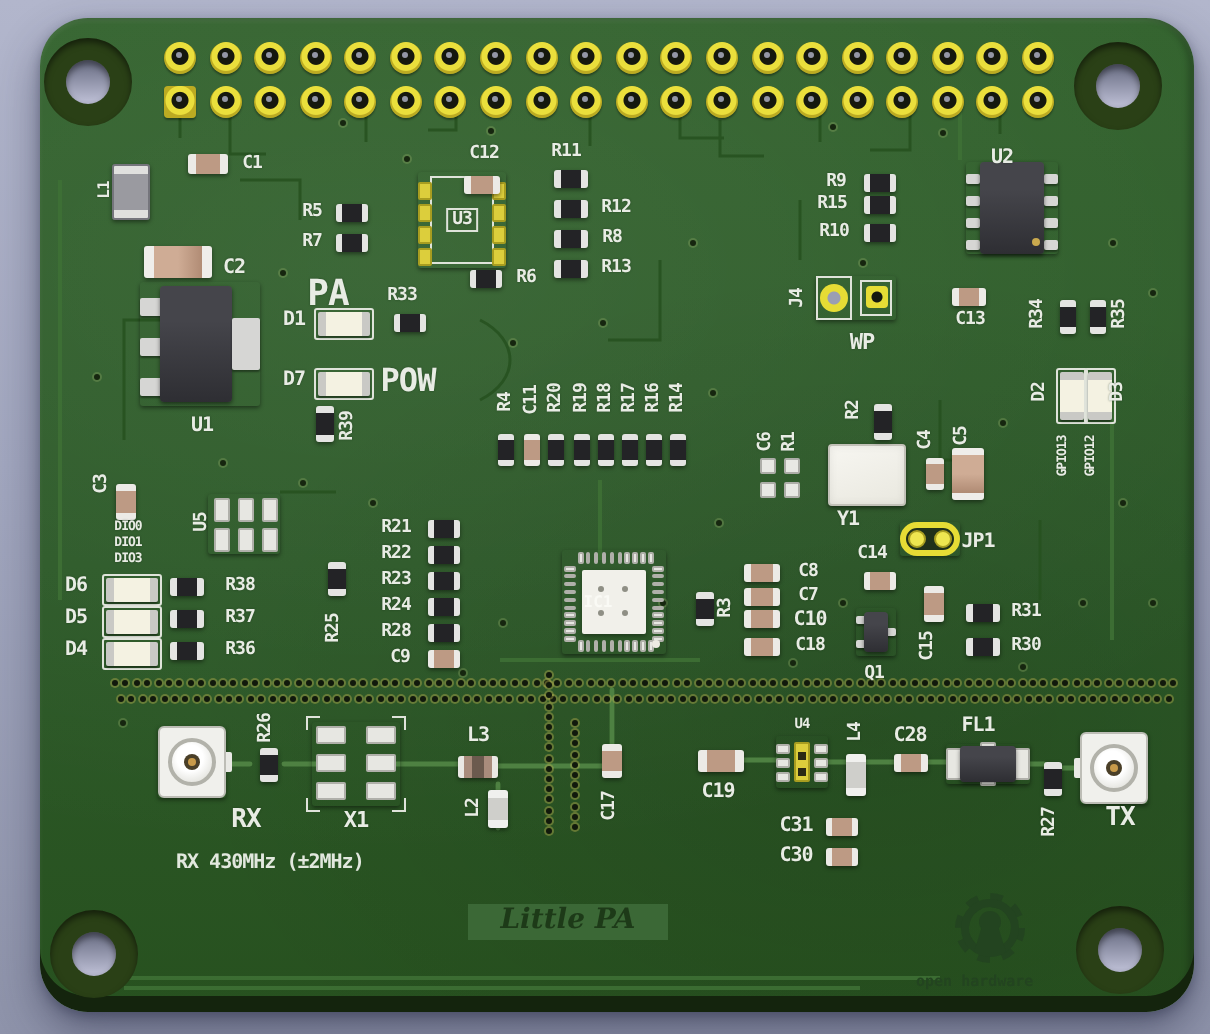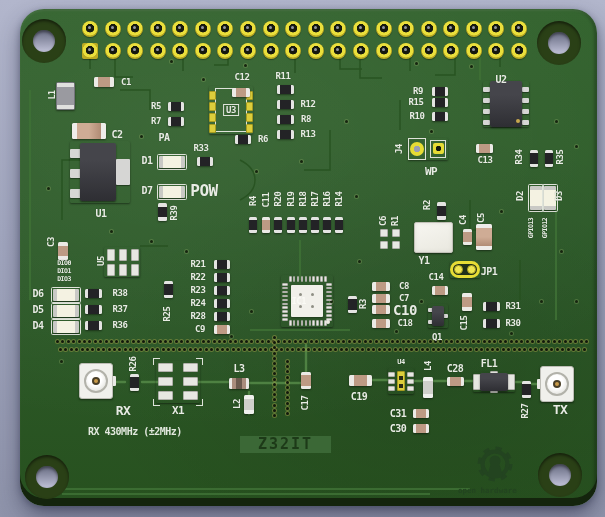--- a/index.html
+++ b/index.html
@@ -761,21 +761,21 @@
         <div class="lbl" style="left: 178px; top: 255px; font-size: 9px;">R21</div>
         <div class="lbl" style="left: 178px; top: 268px; font-size: 9px;">R22</div>
         <div class="lbl" style="left: 178px; top: 281px; font-size: 9px;">R23</div>
         <div class="lbl" style="left: 178px; top: 294px; font-size: 9px;">R24</div>
         <div class="lbl" style="left: 178px; top: 307px; font-size: 9px;">R28</div>
         <div class="lbl" style="left: 180px; top: 320px; font-size: 9px;">C9</div>
         <div class="lbl lbl-white" style="left: 279px; top: 292px; font-size: 8px;">IC1</div>
         <div class="lbl r" style="left: 343px; top: 295px; font-size: 9px;">R3</div>
         <div class="lbl" style="left: 384px; top: 277px; font-size: 9px;">C8</div>
         <div class="lbl" style="left: 384px; top: 289px; font-size: 9px;">C7</div>
-        <div class="lbl" style="left: 385px; top: 301px; font-size: 14px;">C10</div>
+        <div class="lbl" style="left: 385px; top: 301px; font-size: 10px;">C10</div>
         <div class="lbl" style="left: 385px; top: 314px; font-size: 9px;">C18</div>
         <div class="lbl" style="left: 416px; top: 268px; font-size: 9px;">C14</div>
         <div class="lbl" style="left: 469px; top: 262px; font-size: 10px;">JP1</div>
         <div class="lbl r" style="left: 444px; top: 314px; font-size: 9px;">C15</div>
         <div class="lbl" style="left: 417px; top: 328px; font-size: 9px;">Q1</div>
         <div class="lbl" style="left: 493px; top: 297px; font-size: 9px;">R31</div>
         <div class="lbl" style="left: 493px; top: 314px; font-size: 9px;">R30</div>
         <div class="lbl" style="left: 404px; top: 251px; font-size: 10px;">Y1</div>
         <div class="lbl r" style="left: 407px; top: 196px; font-size: 9px;">R2</div>
         <div class="lbl r" style="left: 443px; top: 211px; font-size: 9px;">C4</div>
@@ -821,33 +821,33 @@
         <div class="lbl r" style="left: 285px; top: 394px; font-size: 9px;">C17</div>
         <div class="lbl" style="left: 339px; top: 387px; font-size: 10px;">C19</div>
         <div class="lbl" style="left: 381px; top: 353px; font-size: 7px;">U4</div>
         <div class="lbl r" style="left: 408px; top: 357px; font-size: 9px;">L4</div>
         <div class="lbl" style="left: 435px; top: 359px; font-size: 10px;">C28</div>
         <div class="lbl" style="left: 469px; top: 354px; font-size: 10px;">FL1</div>
         <div class="lbl r" style="left: 505px; top: 402px; font-size: 9px;">R27</div>
         <div class="lbl" style="left: 540px; top: 400px; font-size: 13px;">TX</div>
         <div class="lbl" style="left: 378px; top: 404px; font-size: 10px;">C31</div>
         <div class="lbl" style="left: 378px; top: 419px; font-size: 10px;">C30</div>
-        <div class="lbl" style="left: 144px; top: 128px; font-size: 10px;">PA</div>
+        <div class="lbl" style="left: 144px; top: 138px; font-size: 18px;">PA</div>
         <div class="lbl" style="left: 184px; top: 181px; font-size: 16px;">POW</div>
         <div class="lbl" style="left: 411px; top: 162px; font-size: 11px;">WP</div>
         <div class="lbl" style="left: 44px; top: 254px; font-size: 6.5px;">DIO0</div>
         <div class="lbl" style="left: 44px; top: 262px; font-size: 6.5px;">DIO1</div>
         <div class="lbl" style="left: 44px; top: 270px; font-size: 6.5px;">DIO3</div>
         <div class="lbl r" style="left: 511px; top: 219px; font-size: 6.5px;">GPIO13</div>
         <div class="lbl r" style="left: 525px; top: 219px; font-size: 6.5px;">GPIO12</div>
       </div>
   </div>
 
   <div class="freq-note">RX 430MHz (±2MHz)</div>
-  <div class="logo-title">Z32IT</div>
+  <div class="logo-sub">Little PA</div>
 
   <svg class="oshw" viewBox="0 0 52 52">
     <circle cx="26" cy="24" r="14" fill="none" stroke="#234420" stroke-width="7" stroke-dasharray="5.5 5.5"></circle>
     <circle cx="26" cy="24" r="12.5" fill="none" stroke="#234420" stroke-width="4"></circle>
     <circle cx="26" cy="21" r="5.5" fill="#234420"></circle>
     <path d="M22 23 L30 23 L34 36 L18 36 Z" fill="#234420"></path>
   </svg>
   <div class="oshw-label">open hardware</div>
 </div>
 

